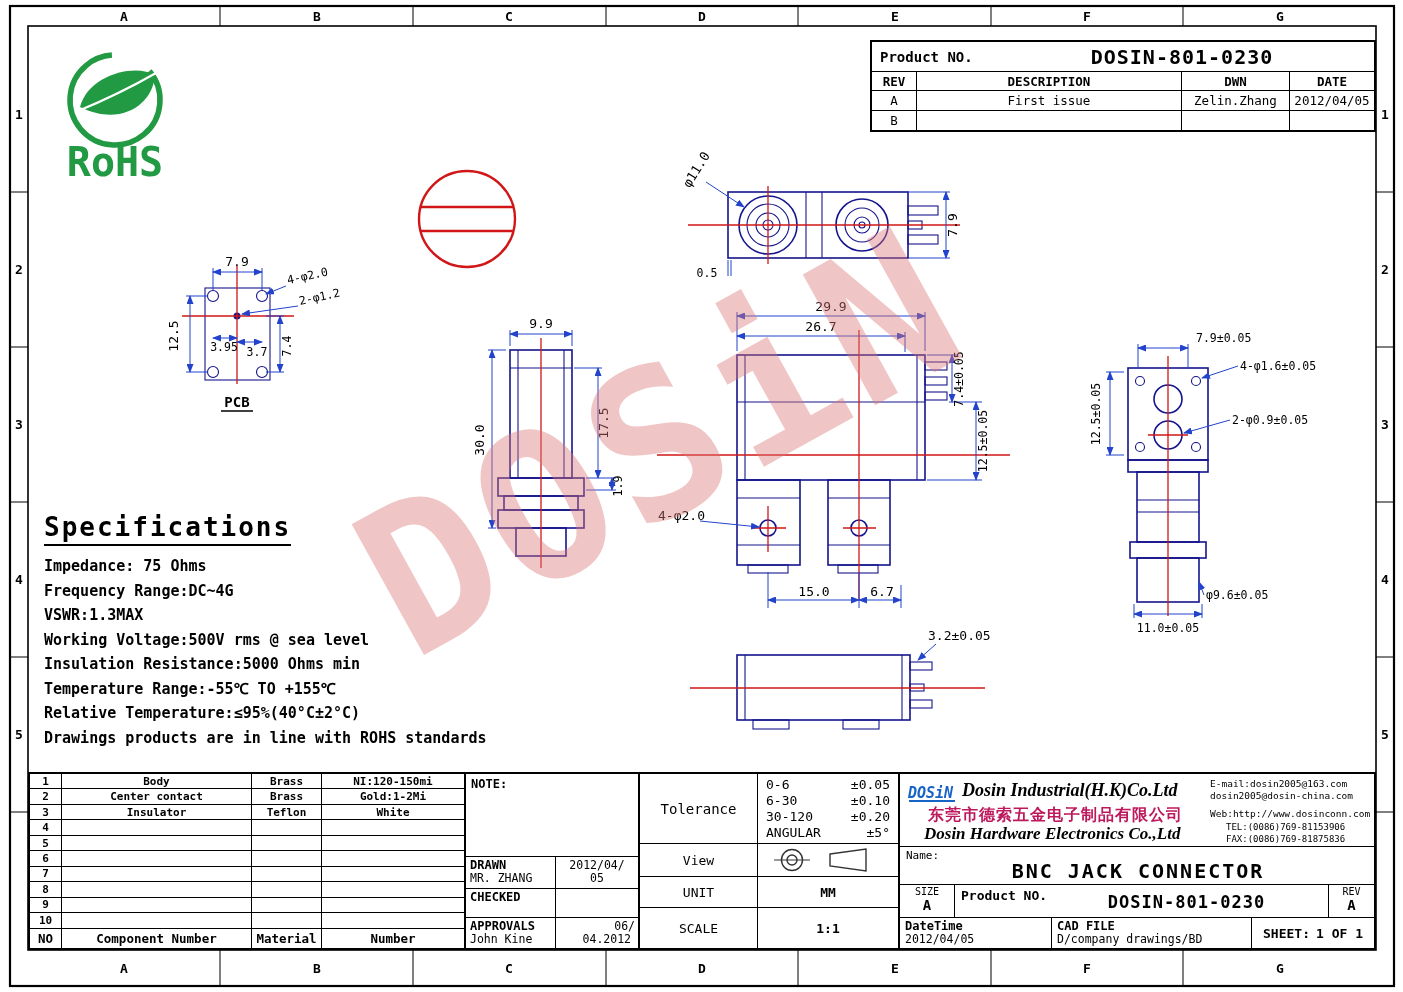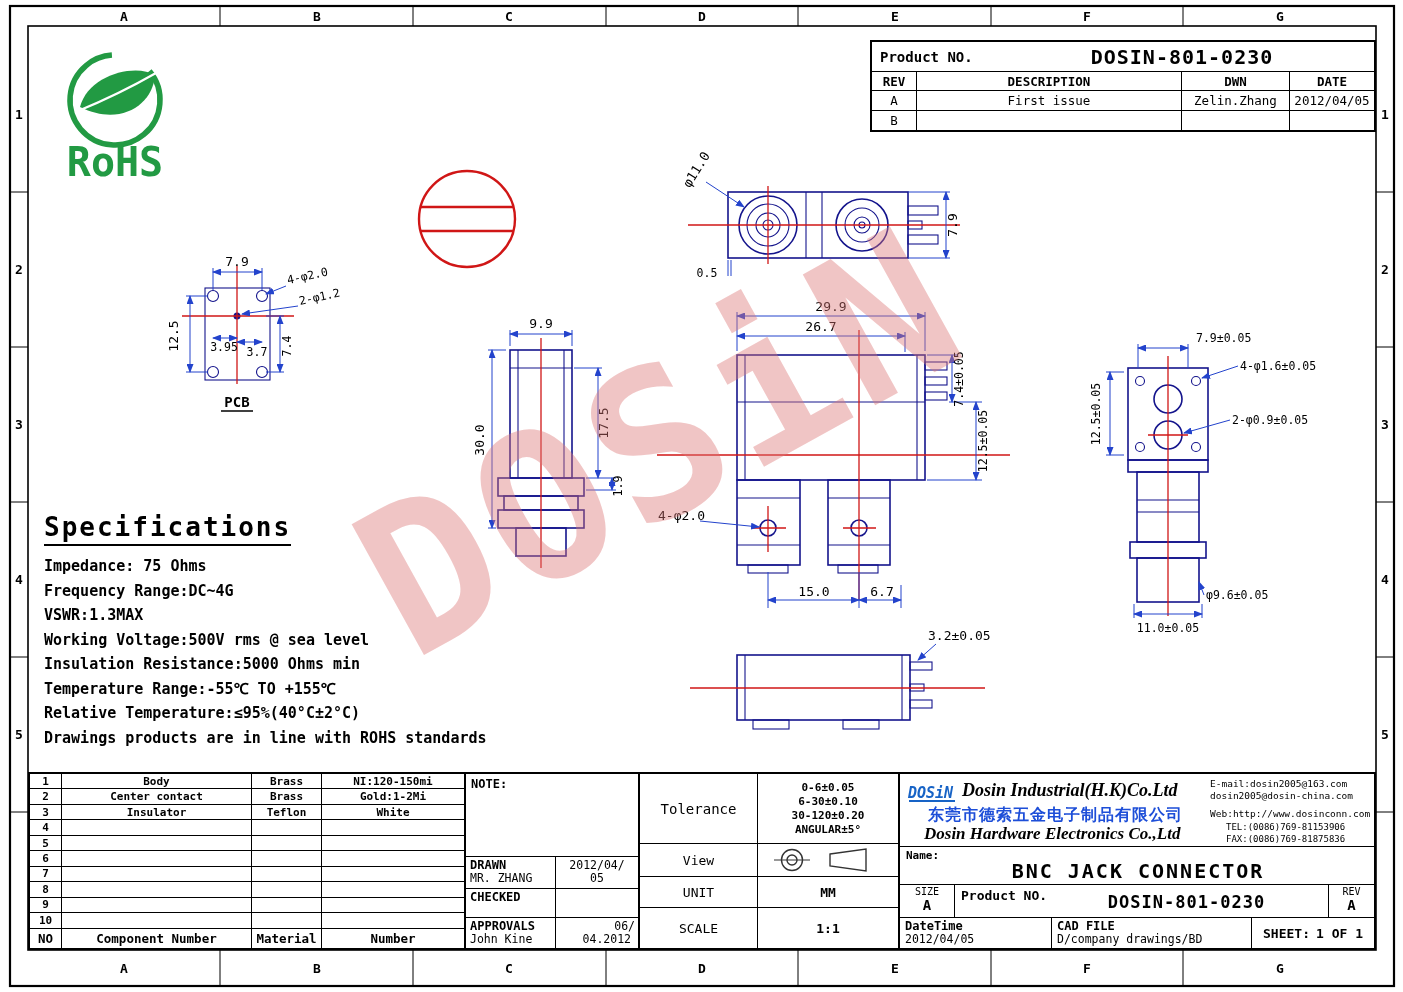--- a/index.html
+++ b/index.html
@@ -48,40 +48,40 @@
   .sr-drawn{height:33px}.sr-checked{height:31px}
   .sign-l{width:90px;border-right:1px solid #000;padding:2px 4px;font-size:11.5px;line-height:13px}
   .sign-l .lab{font-weight:bold;font-size:12px}
   .sign-d{flex:1;font-size:11.5px;line-height:13px;padding:2px 3px;text-align:center}
   .sign-d .l1{text-align:right}.sign-d .l2r{text-align:right;padding-right:4px}
 
   .tolblk{left:640px;top:772px;width:260px;height:178px;border:2px solid #000;border-left:none;display:flex;flex-direction:column}
   .tol-top{height:70px;border-bottom:1px solid #000;display:flex}
   .tol-label{width:118px;border-right:1px solid #000;display:flex;align-items:center;justify-content:center;font-size:14px}
   .tol-vals{flex:1;display:flex;flex-direction:column;justify-content:center;padding:2px 8px;gap:1px}
-  .tol-row{display:flex;justify-content:center;font-size:11px;font-weight:bold}
+  .tol-row{display:flex;justify-content:space-between;font-size:13px;font-weight:normal}
   .tb-row{display:flex;border-bottom:1px solid #000}
   .tb-row:last-child{border-bottom:none;flex:1}
   .tb-row .lbl{width:118px;border-right:1px solid #000;display:flex;align-items:center;justify-content:center;font-size:13px}
   .tb-row .val{flex:1;display:flex;align-items:center;justify-content:center;font-size:13px;font-weight:bold}
   .row-view{height:33px}.row-unit{height:31px}
 
   .co{left:900px;top:772px;width:476px;height:178px;border:2px solid #000;border-left:none;display:flex;flex-direction:column}
   .co-info{position:relative;height:73px;border-bottom:1px solid #000}
   .co-logo{position:absolute;left:8px;top:10px;color:#1763c6;font-weight:bold;font-style:italic;font-size:15px}
   .co-logo-sub{position:absolute;left:9px;top:26px;width:46px;height:2px;background:#1763c6}
   .co-n1{position:absolute;left:62px;top:6px;font-family:"Liberation Serif",serif;font-style:italic;font-weight:bold;font-size:18px}
   .co-em{position:absolute;left:310px;top:4px;font-size:9.5px;line-height:12px}
-  .co-cn{position:absolute;left:28px;top:31px;font-size:16px;font-weight:bold;color:#1d4ed8;letter-spacing:1px;font-family:"DejaVu Sans",sans-serif}
+  .co-cn{position:absolute;left:28px;top:31px;font-size:16px;font-weight:bold;color:#be185d;letter-spacing:1px;font-family:"DejaVu Sans",sans-serif}
   .co-web{position:absolute;left:310px;top:34px;font-size:9.5px}
   .co-n2{position:absolute;left:24px;top:50px;font-family:"Liberation Serif",serif;font-style:italic;font-weight:bold;font-size:17px}
   .co-tel{position:absolute;left:326px;top:48px;font-size:9px}
   .co-fax{position:absolute;left:326px;top:60px;font-size:9px}
   .co-name{position:relative;height:38px;border-bottom:1px solid #000}
-  .co-name-lab{position:absolute;left:6px;top:2px;font-size:11px;font-weight:bold}
+  .co-name-lab{position:absolute;left:6px;top:2px;font-size:11px;font-weight:normal}
   .co-name-val{position:absolute;left:2px;right:0;top:12px;text-align:center;font-size:20px;font-weight:bold;letter-spacing:2px}
   .co-prod{height:33px;border-bottom:1px solid #000;display:flex}
   .cell-size{width:55px;border-right:1px solid #000;text-align:center}
   .cell-size .s,.cell-rev .s{font-size:10px;display:block;line-height:11px;padding-top:1px}
   .cell-size .v,.cell-rev .v{font-size:14px;font-weight:bold;display:block}
   .cell-prod{flex:1;position:relative}
   .cp-lab{position:absolute;left:6px;top:3px;font-size:13px;font-weight:bold}
   .cp-val{position:absolute;left:90px;right:0;top:7px;text-align:center;font-size:17px;font-weight:bold;letter-spacing:1px}
   .cell-rev{width:46px;border-left:1px solid #000;text-align:center}
   .co-bot{flex:1;display:flex}

